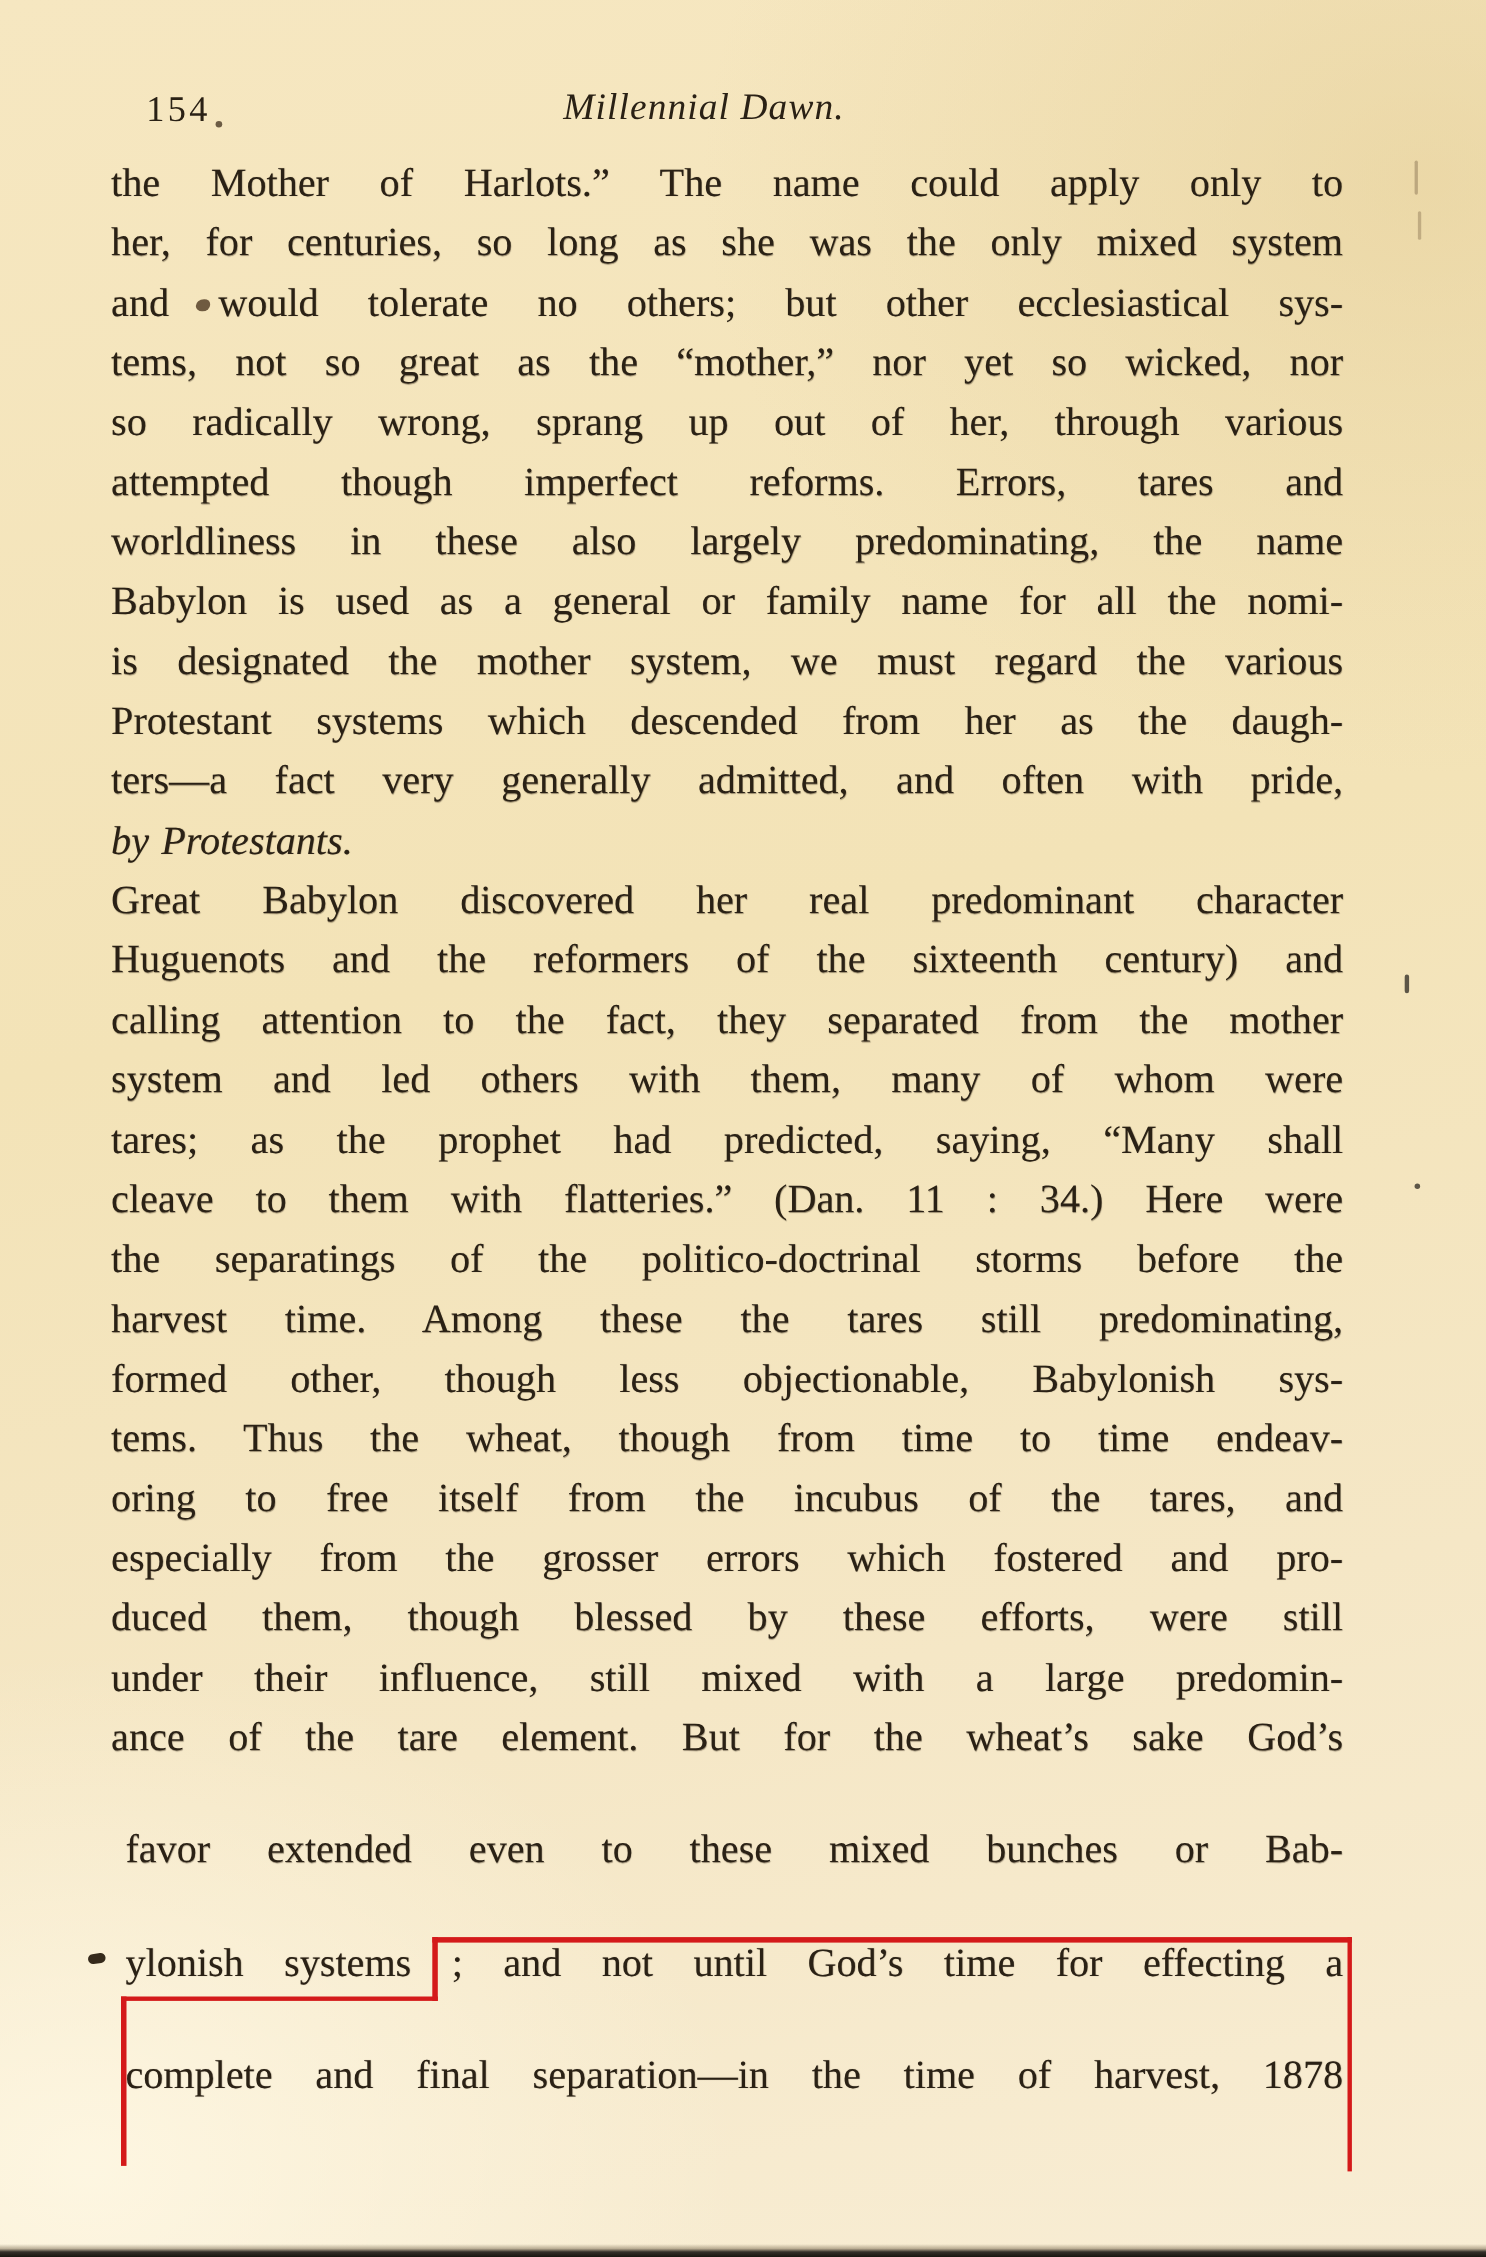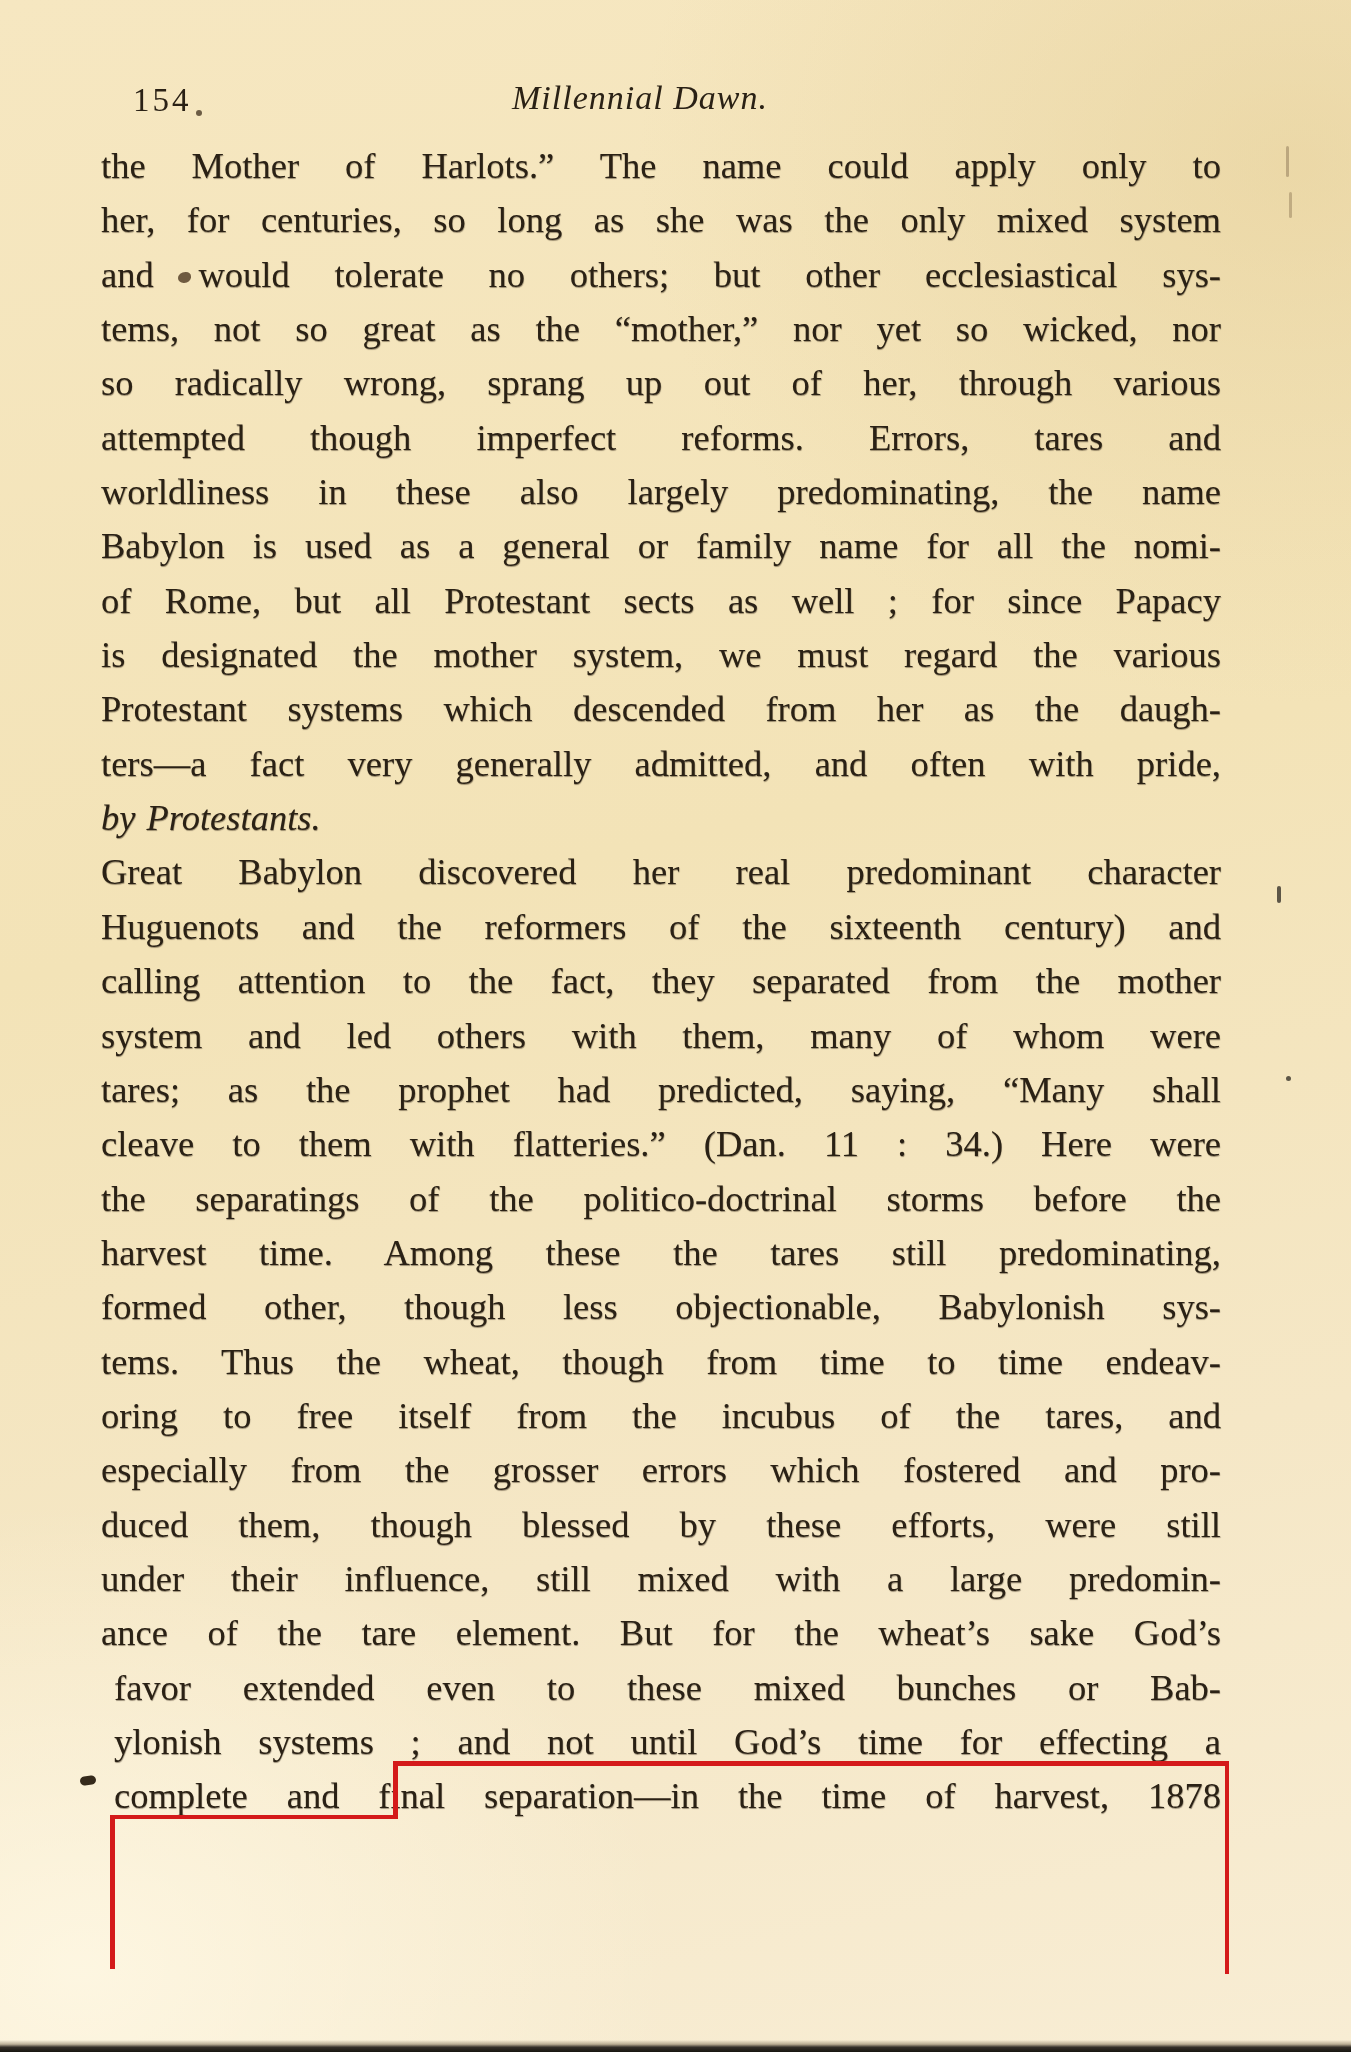--- a/index.html
+++ b/index.html
@@ -23,21 +23,21 @@
   .text-block{
     position:absolute;left:101px;top:139px;width:1120px;
   }
   .line{
     height:54.35px;line-height:54.35px;font-size:36.5px;
     text-align:justify;text-align-last:justify;
     word-spacing:2px;
     text-shadow:0.4px 0.6px 0.8px rgba(48,36,20,.45);
   }
   .line.indent{padding-left:40px;}
-  .line.pad{padding-left:13px;}
+  .line.pad{padding-left:13px;margin-top:48px;}
   .line.short{text-align-last:left;font-style:italic;}
   .hl{position:absolute;background:#d41a1a;}
   .hl-top{left:393px;top:1761px;width:836px;height:4.5px;}
   .hl-step{left:393px;top:1761px;width:4.5px;height:58px;}
   .hl-mid{left:110px;top:1814.5px;width:288px;height:4.5px;}
   .hl-left{left:110px;top:1814.5px;width:4.5px;height:154px;}
   .hl-right{left:1224.5px;top:1761px;width:4.5px;height:213px;}
   .speck{position:absolute;}
   .speck-blot{left:178px;top:272px;width:13px;height:11px;background:#57422a;border-radius:60% 40% 55% 45%;opacity:.85;}
   .speck-numdot{left:196px;top:110px;width:6px;height:6px;background:#4a3a26;border-radius:50%;opacity:.8;}
@@ -59,21 +59,20 @@
 
 <div class="text-block">
     <div class="line">the Mother of Harlots.”  The name could apply only to</div>
     <div class="line">her, for centuries, so long as she was the only mixed system</div>
     <div class="line">and would tolerate no others; but other ecclesiastical sys-</div>
     <div class="line">tems, not so great as the “mother,” nor yet so wicked, nor</div>
     <div class="line">so radically wrong, sprang up out of her, through various</div>
     <div class="line">attempted though imperfect reforms.  Errors, tares and</div>
     <div class="line">worldliness in these also largely predominating, the name</div>
     <div class="line">Babylon is used as a general or family name for all the nomi-</div>
-    <div class="line">of Rome, but all Protestant sects as well ; for since Papacy</div>
     <div class="line">is designated the mother system, we must regard the various</div>
     <div class="line">Protestant systems which descended from her as the daugh-</div>
     <div class="line">ters—a fact very generally admitted, and often with pride,</div>
     <div class="line short">by Protestants.</div>
     <div class="line">Great Babylon discovered her real predominant character</div>
     <div class="line">Huguenots and the reformers of the sixteenth century) and</div>
     <div class="line">calling attention to the fact, they separated from the mother</div>
     <div class="line">system and led others with them, many of whom were</div>
     <div class="line">tares; as the prophet had predicted, saying, “Many shall</div>
     <div class="line">cleave to them with flatteries.” (Dan. 11 : 34.)  Here were</div>

